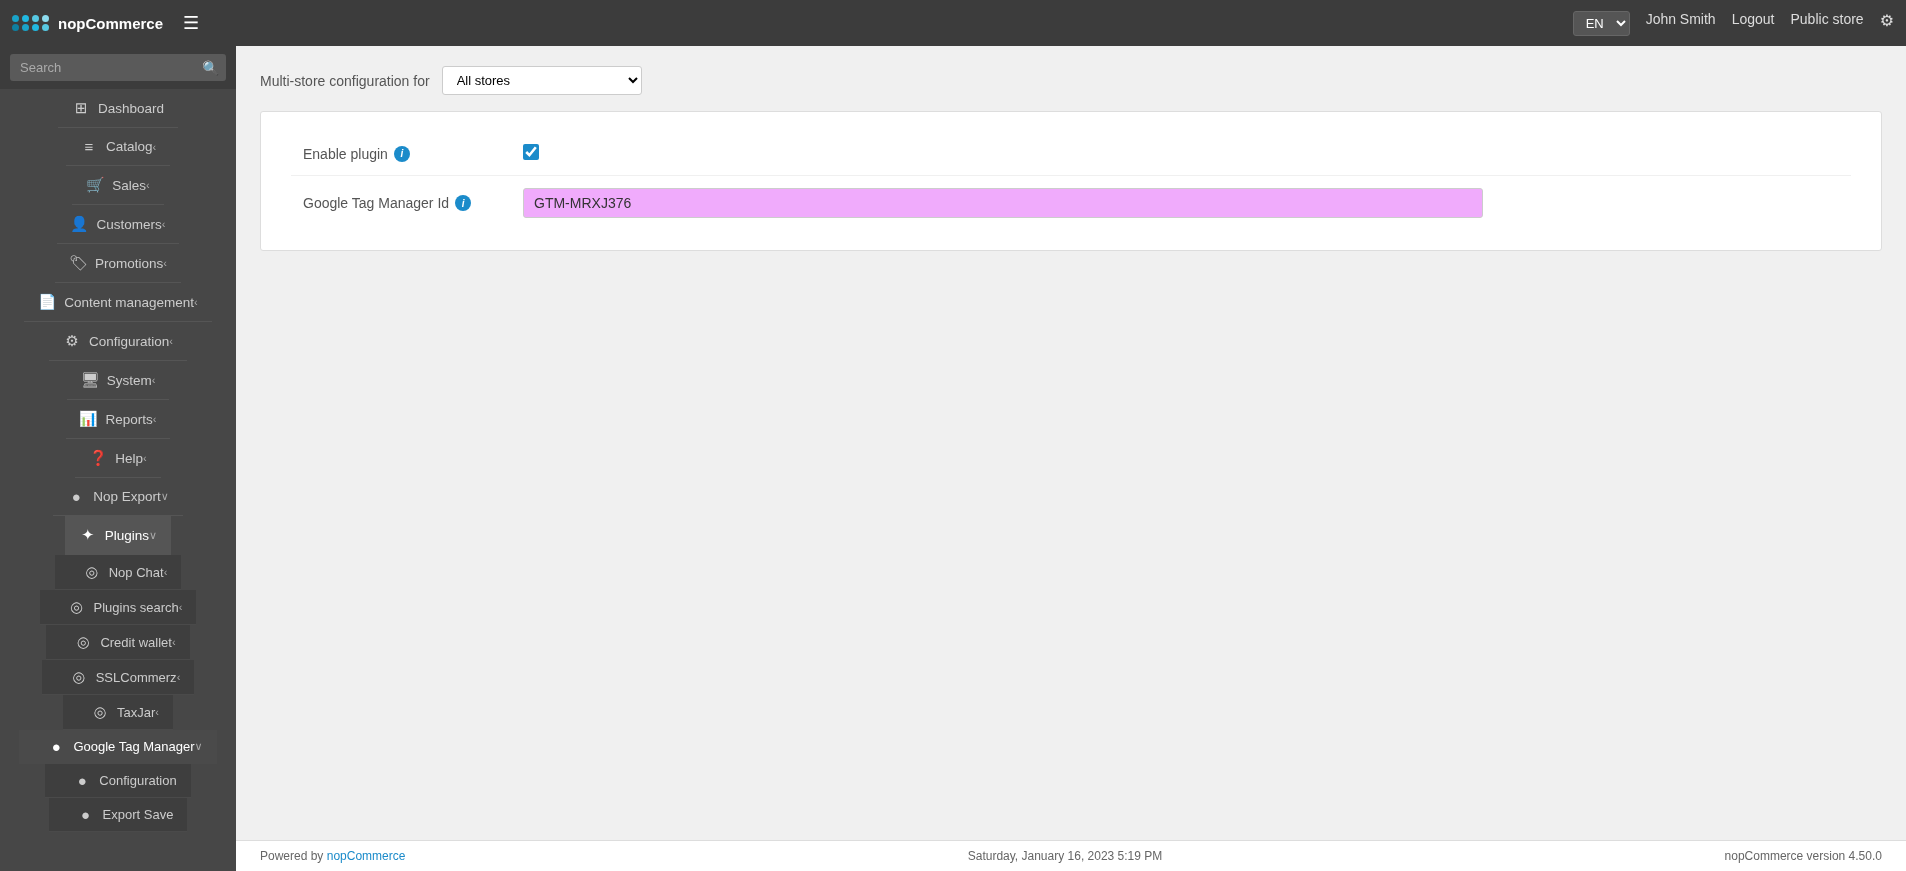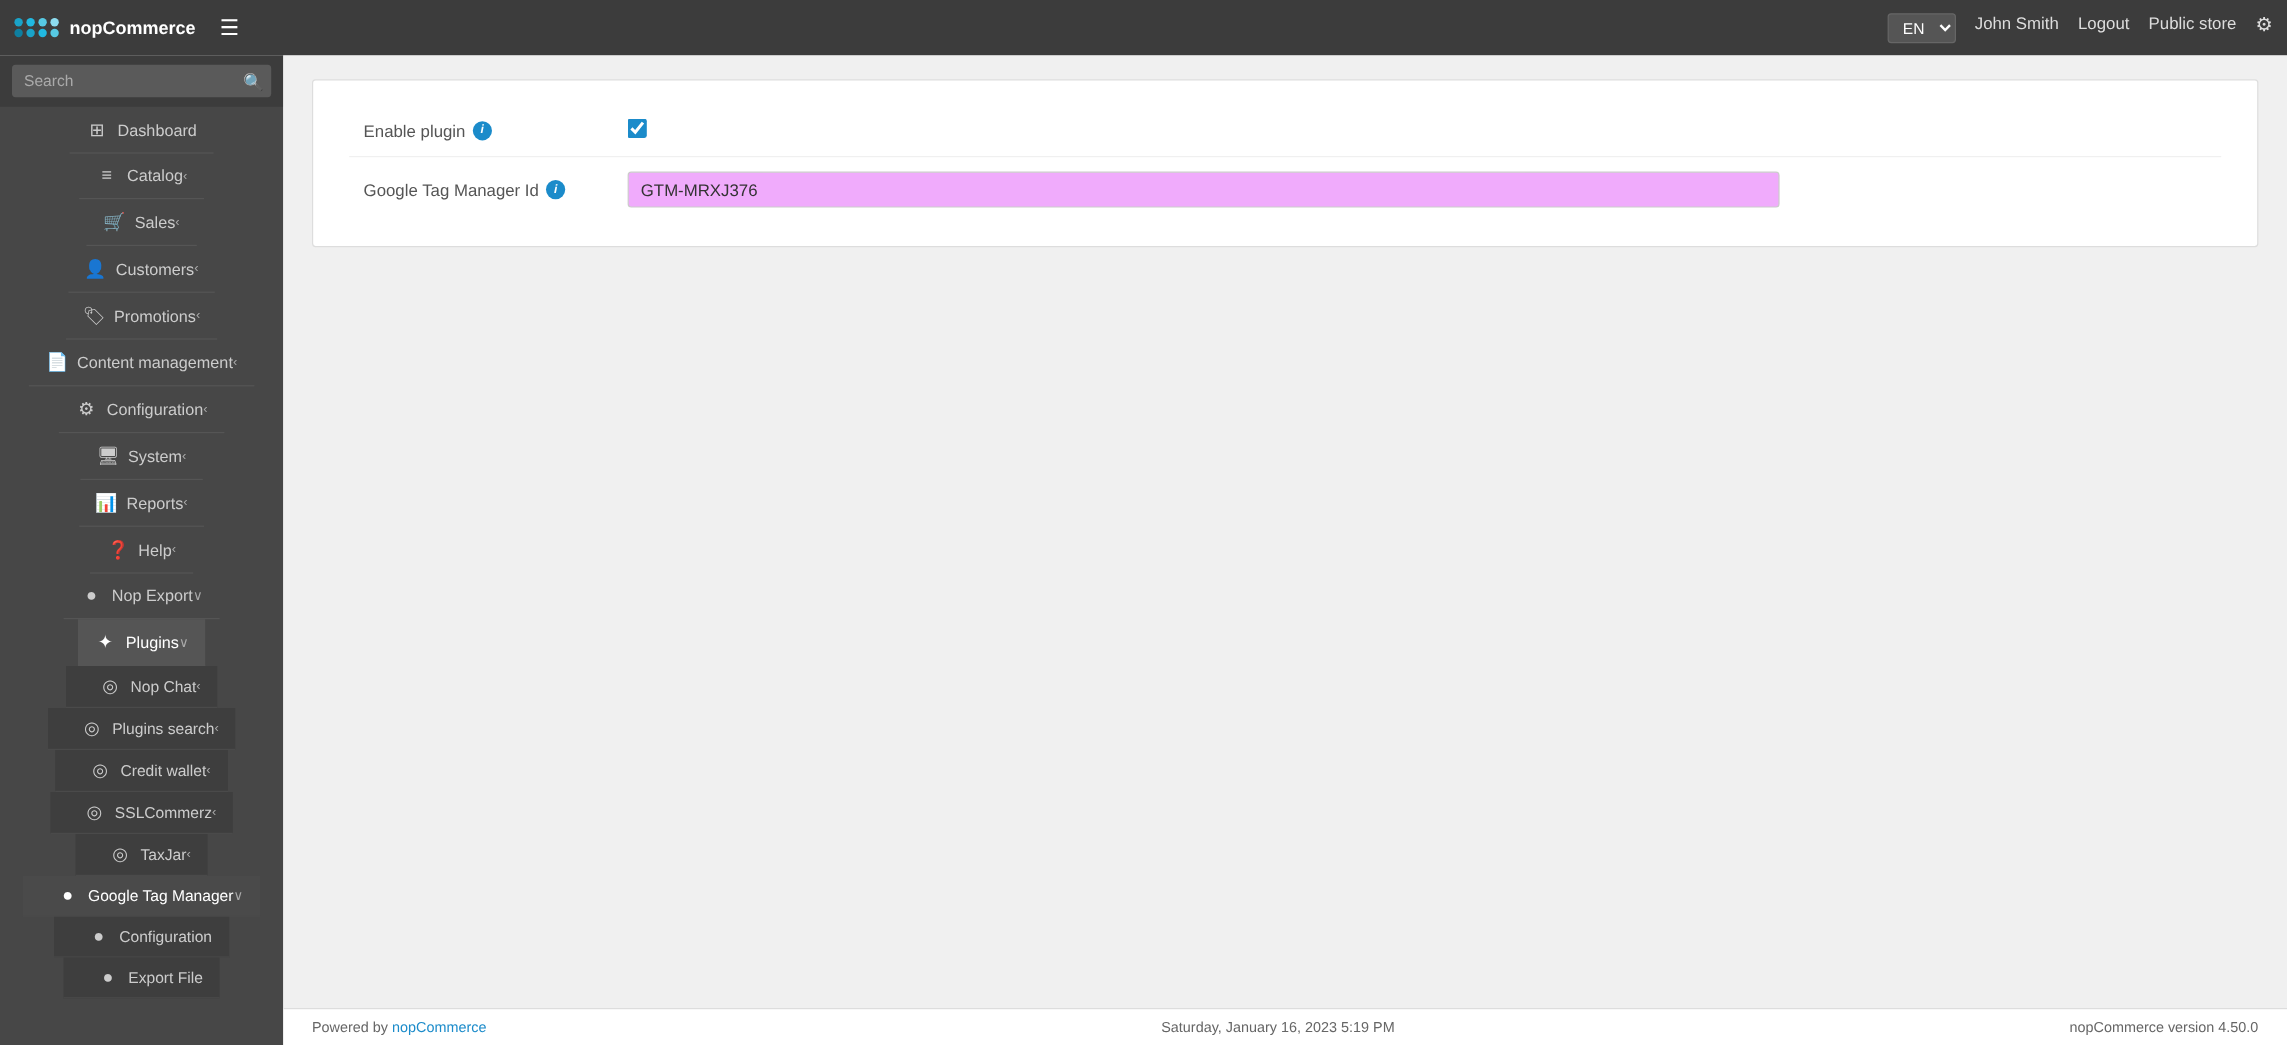--- a/index.html
+++ b/index.html
@@ -387,29 +387,35 @@
     </div>
     <div class="sub-nav-item">
       <div class="sub-nav-item-left">
         <span class="nav-icon">●</span>
         <span>Configuration</span>
       </div>
     </div>
     <div class="sub-nav-item">
       <div class="sub-nav-item-left">
         <span class="nav-icon">●</span>
-        <span>Export File</span>
+        <span>Export Save</span>
       </div>
     </div>
   </div>
 
   <div class="content-area">
     <div class="content-main">
 
 
+      <div class="multistore-bar">
+        <label class="multistore-label">Multi-store configuration for</label>
+        <select class="multistore-select">
+          <option>All stores</option>
+        </select>
+      </div>
 
       <div class="settings-card">
 
         <div class="setting-row">
           <div class="setting-label">
             <span>Enable plugin</span>
             <span class="help-icon">i</span>
           </div>
           <div class="setting-value">
             <input type="checkbox" class="checkbox-blue" checked="" style="">

